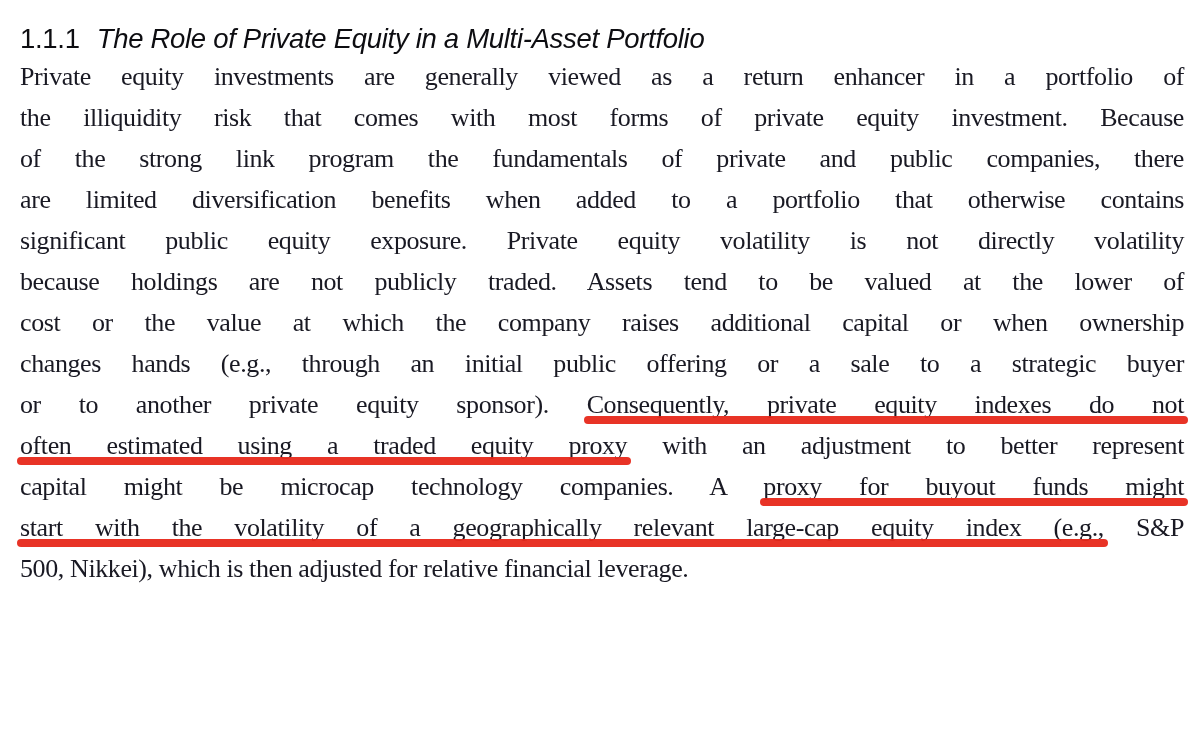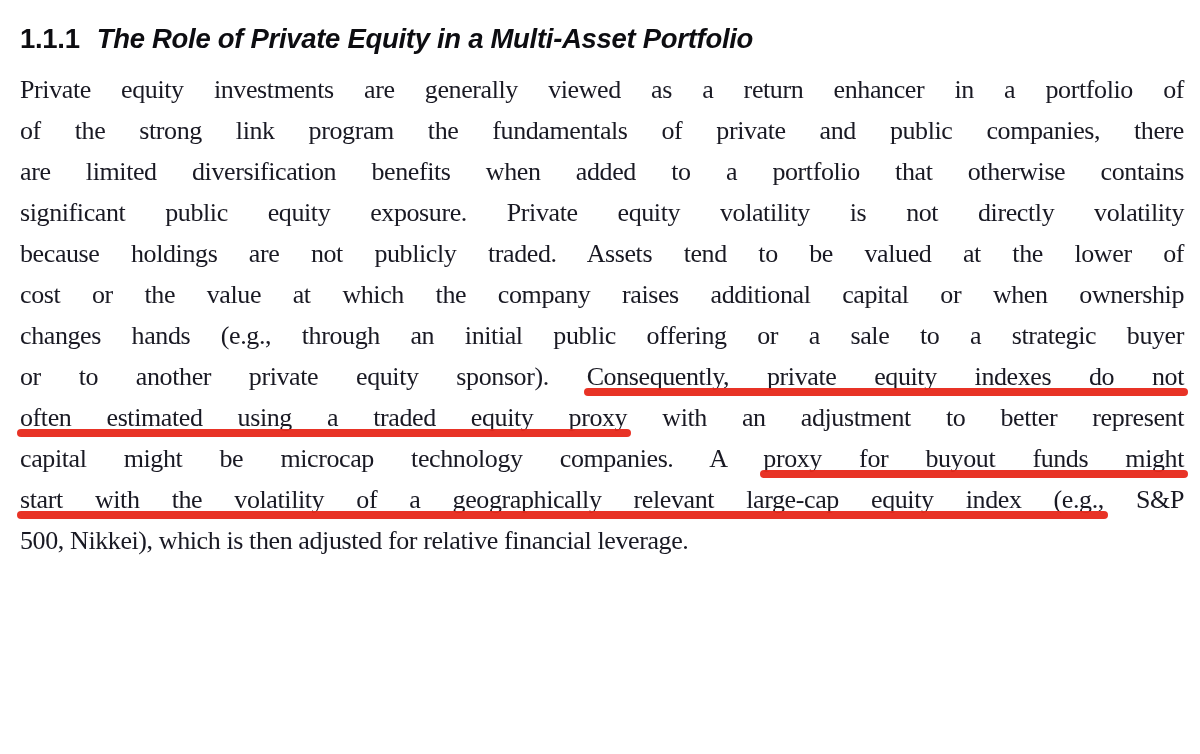--- a/index.html
+++ b/index.html
@@ -12,36 +12,35 @@
     box-sizing: border-box;
     width: 1200px;
     height: 754px;
     background: var(--bg, #ffffff);
     padding: 22px 16px 0 20px;
     overflow: hidden;
   }
   .heading {
     margin: 0;
     font-family: "Liberation Sans", sans-serif;
-    font-weight: bold;
+    font-weight: normal;
     font-size: 27.5px;
     line-height: 34px;
     letter-spacing: -0.3px;
     color: var(--heading, #0d0d11);
     white-space: nowrap;
   }
   .hnum {
     font-style: normal;
     margin-right: 17px;
   }
   .htitle {
     font-style: italic;
   }
   .para {
-    margin-top: 13px;
     width: 1164px;
     font-family: "Liberation Serif", serif;
     font-size: 26px;
     letter-spacing: -0.4px;
     color: var(--text, #191923);
   }
   .line {
     height: 41px;
     line-height: 41px;
     text-align: justify;
@@ -70,20 +69,21 @@
 </style>
 </head>
 <body>
 
 <div class="page">
   <h2 class="heading">
     <span class="hnum">1.1.1</span><span class="htitle">The Role of Private Equity in a Multi-Asset Portfolio</span>
   </h2>
   <div class="para">
       <div class="line"><span class="">Private equity investments are generally viewed as a return enhancer in a portfolio of</span></div>
+      <div class="line"><span class="">the illiquidity risk that comes with most forms of private equity investment. Because</span></div>
       <div class="line"><span class="">of the strong link program the fundamentals of private and public companies, there</span></div>
       <div class="line"><span class="">are limited diversification benefits when added to a portfolio that otherwise contains</span></div>
       <div class="line"><span class="">significant public equity exposure. Private equity volatility is not directly volatility</span></div>
       <div class="line"><span class="">because holdings are not publicly traded. Assets tend to be valued at the lower of</span></div>
       <div class="line"><span class="">cost or the value at which the company raises additional capital or when ownership</span></div>
       <div class="line"><span class="">changes hands (e.g., through an initial public offering or a sale to a strategic buyer</span></div>
       <div class="line"><span class="">or to another private equity sponsor). </span><span class="u">Consequently, private equity indexes do not</span></div>
       <div class="line"><span class="u">often estimated using a traded equity proxy</span><span class=""> with an adjustment to better represent</span></div>
       <div class="line"><span class="">capital might be microcap technology companies. A </span><span class="u">proxy for buyout funds might</span></div>
       <div class="line"><span class="u">start with the volatility of a geographically relevant large-cap equity index (e.g.,</span><span class=""> S&amp;P</span></div>

